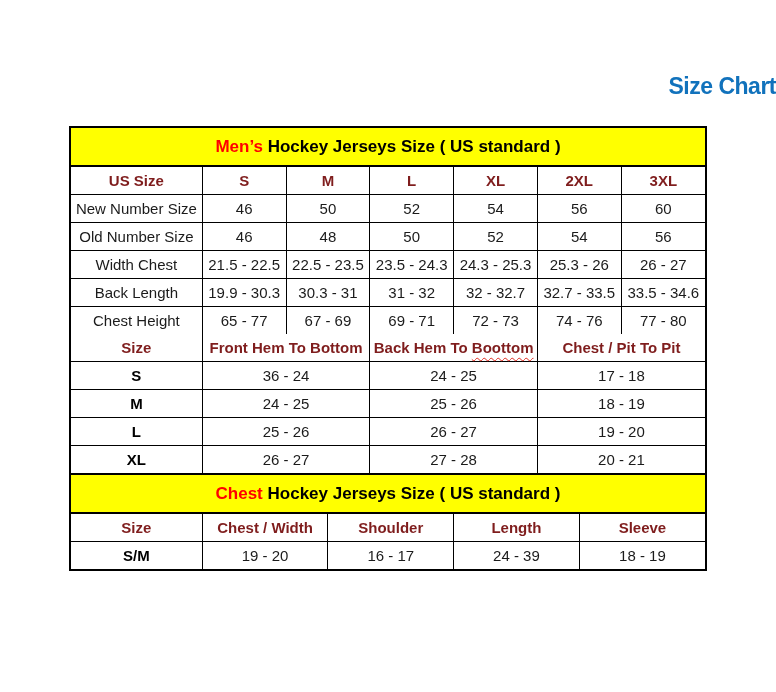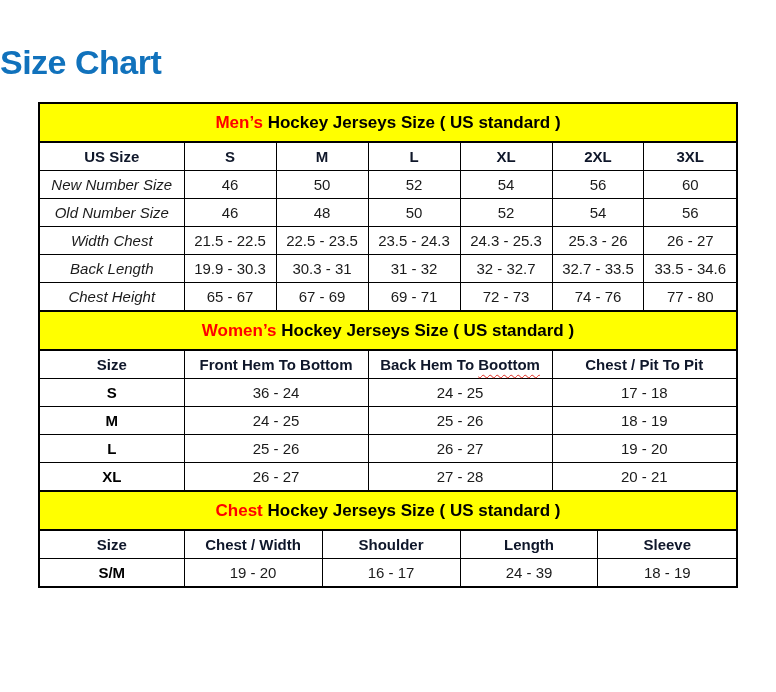--- a/index.html
+++ b/index.html
@@ -11,30 +11,30 @@
     --squiggle_red: #E02B20;
   }
   * { box-sizing: border-box; }
   html, body {
     margin: 0; padding: 0;
     width: 776px; height: 692px;
     background: #ffffff;
     font-family: "Liberation Sans", sans-serif;
   }
   .title {
-    margin: 44px 0 22px 0;
-    text-align: left;
+    margin: 68px 0 22px 0;
+    text-align: right;
     color: var(--title_blue);
-    font-size: 34px;
+    font-size: 23px;
     line-height: 36px;
     font-weight: bold;
     letter-spacing: -0.5px;
   }
   .chart {
-    width: 700px;
+    width: 638px;
     margin: 0 auto;
     border: 2px solid var(--border_black);
     background: #ffffff;
   }
   .band {
     background: var(--band_bg);
     text-align: center;
     font-weight: bold;
     font-size: 17px;
     line-height: 19px;
@@ -53,22 +53,22 @@
   th, td {
     border: 1px solid var(--border_black);
     text-align: center;
     vertical-align: middle;
     padding: 4px 2px;
     font-size: 15px;
     line-height: 19px;
     color: var(--cell_text);
     font-weight: normal;
   }
-  th { font-weight: bold; color: #0f172a; }
-  td.lbl { color: var(--cell_text); font-style: italic; }
+  th { font-weight: bold; color: #7f1d1d; }
+  td.lbl { color: var(--cell_text); }
   td.lbl-bold { font-weight: bold; color: #000; }
   col.c-label { width: 20.7%; }
   .mens col.c-val  { width: 13.217%; }
   .womens col.c-val { width: 26.43%; }
   .youth col.c-val  { width: 19.825%; }
   .squiggle {
     text-decoration-line: underline;
     text-decoration-style: wavy;
     text-decoration-color: var(--squiggle_red);
     text-decoration-thickness: 1px;
@@ -138,34 +138,30 @@
         <td class="lbl">Back Length</td>
         <td>19.9 - 30.3</td>
         <td>30.3 - 31</td>
         <td>31 - 32</td>
         <td>32 - 32.7</td>
         <td>32.7 - 33.5</td>
         <td>33.5 - 34.6</td>
       </tr>
       <tr>
         <td class="lbl">Chest Height</td>
-        <td>65 - 67</td>
+        <td>65 - 77</td>
         <td>67 - 69</td>
         <td>69 - 71</td>
         <td>72 - 73</td>
         <td>74 - 76</td>
         <td>77 - 80</td>
       </tr>
     </tbody>
       </table>
 
-    <div class="band mid">
-      <span class="hl">Women’s</span>
-      <span>Hockey Jerseys Size ( US standard )</span>
-    </div>
     <table class="womens">
       <colgroup>
         <col class="c-label">
           <col class="c-val">
           <col class="c-val">
           <col class="c-val">
       </colgroup>
       <tbody>
           <tr>
         <th>Size</th>

